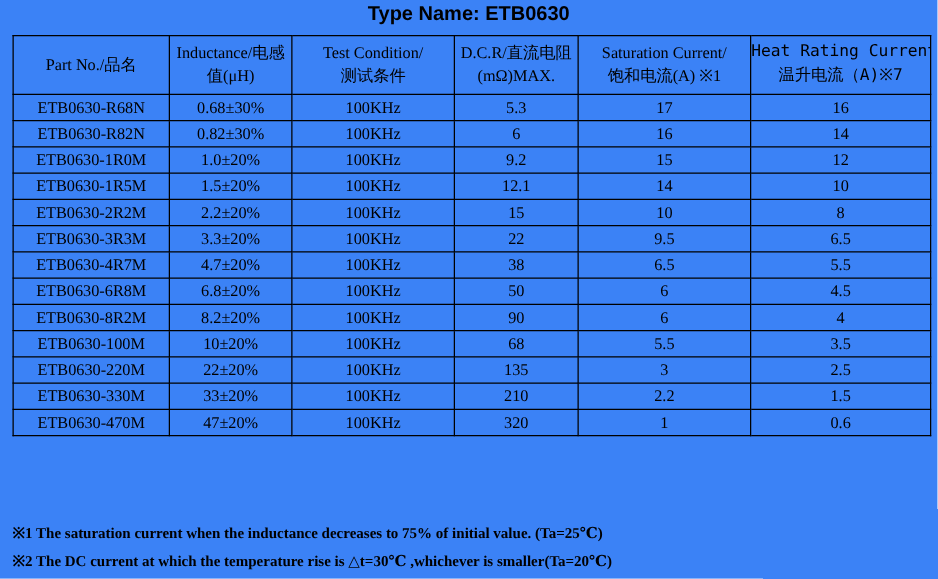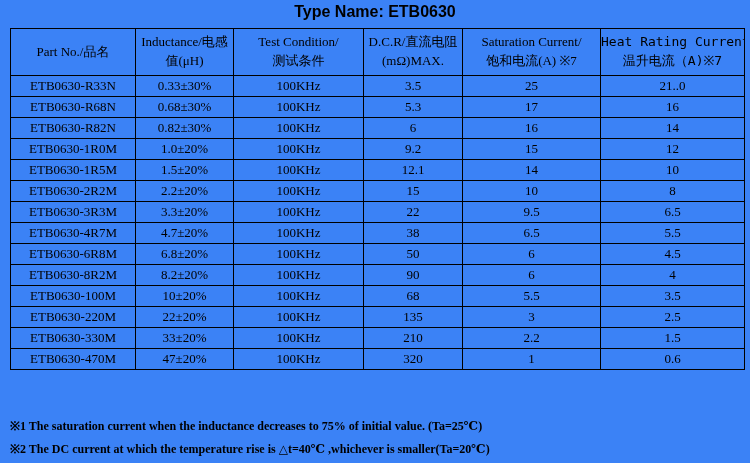--- a/index.html
+++ b/index.html
@@ -105,38 +105,30 @@
         <th>
           <span class="hline">Test Condition/</span>
           <span class="hline">测试条件</span>
         </th>
         <th>
           <span class="hline">D.C.R/直流电阻</span>
           <span class="hline">(mΩ)MAX.</span>
         </th>
         <th>
           <span class="hline">Saturation Current/</span>
-          <span class="hline">饱和电流(A) ※7</span>
+          <span class="hline">饱和电流(A) ※1</span>
         </th>
         <th class="mono-head">
           <span class="hline">Heat Rating Current/</span>
           <span class="hline">温升电流（A)※7</span>
         </th>
       </tr>
     </thead>
     <tbody>
         <tr>
-          <td>ETB0630-R33N</td>
-          <td>0.33±30%</td>
-          <td>100KHz</td>
-          <td>3.5</td>
-          <td>25</td>
-          <td>21..0</td>
-        </tr>
-        <tr>
           <td>ETB0630-R68N</td>
           <td>0.68±30%</td>
           <td>100KHz</td>
           <td>5.3</td>
           <td>17</td>
           <td>16</td>
         </tr>
         <tr>
           <td>ETB0630-R82N</td>
           <td>0.82±30%</td>
@@ -231,16 +223,16 @@
           <td>100KHz</td>
           <td>320</td>
           <td>1</td>
           <td>0.6</td>
         </tr>
       </tbody>
   </table>
 
   <div class="footnotes">
     <p class="footnote">※1 The saturation current when the inductance decreases to 75% of initial value. (Ta=25℃)</p>
-    <p class="footnote">※2 The DC current at which the temperature rise is △t=40℃ ,whichever is smaller(Ta=20℃)</p>
+    <p class="footnote">※2 The DC current at which the temperature rise is △t=30℃ ,whichever is smaller(Ta=20℃)</p>
   </div>
 
 </div>
 
 </body></html>

